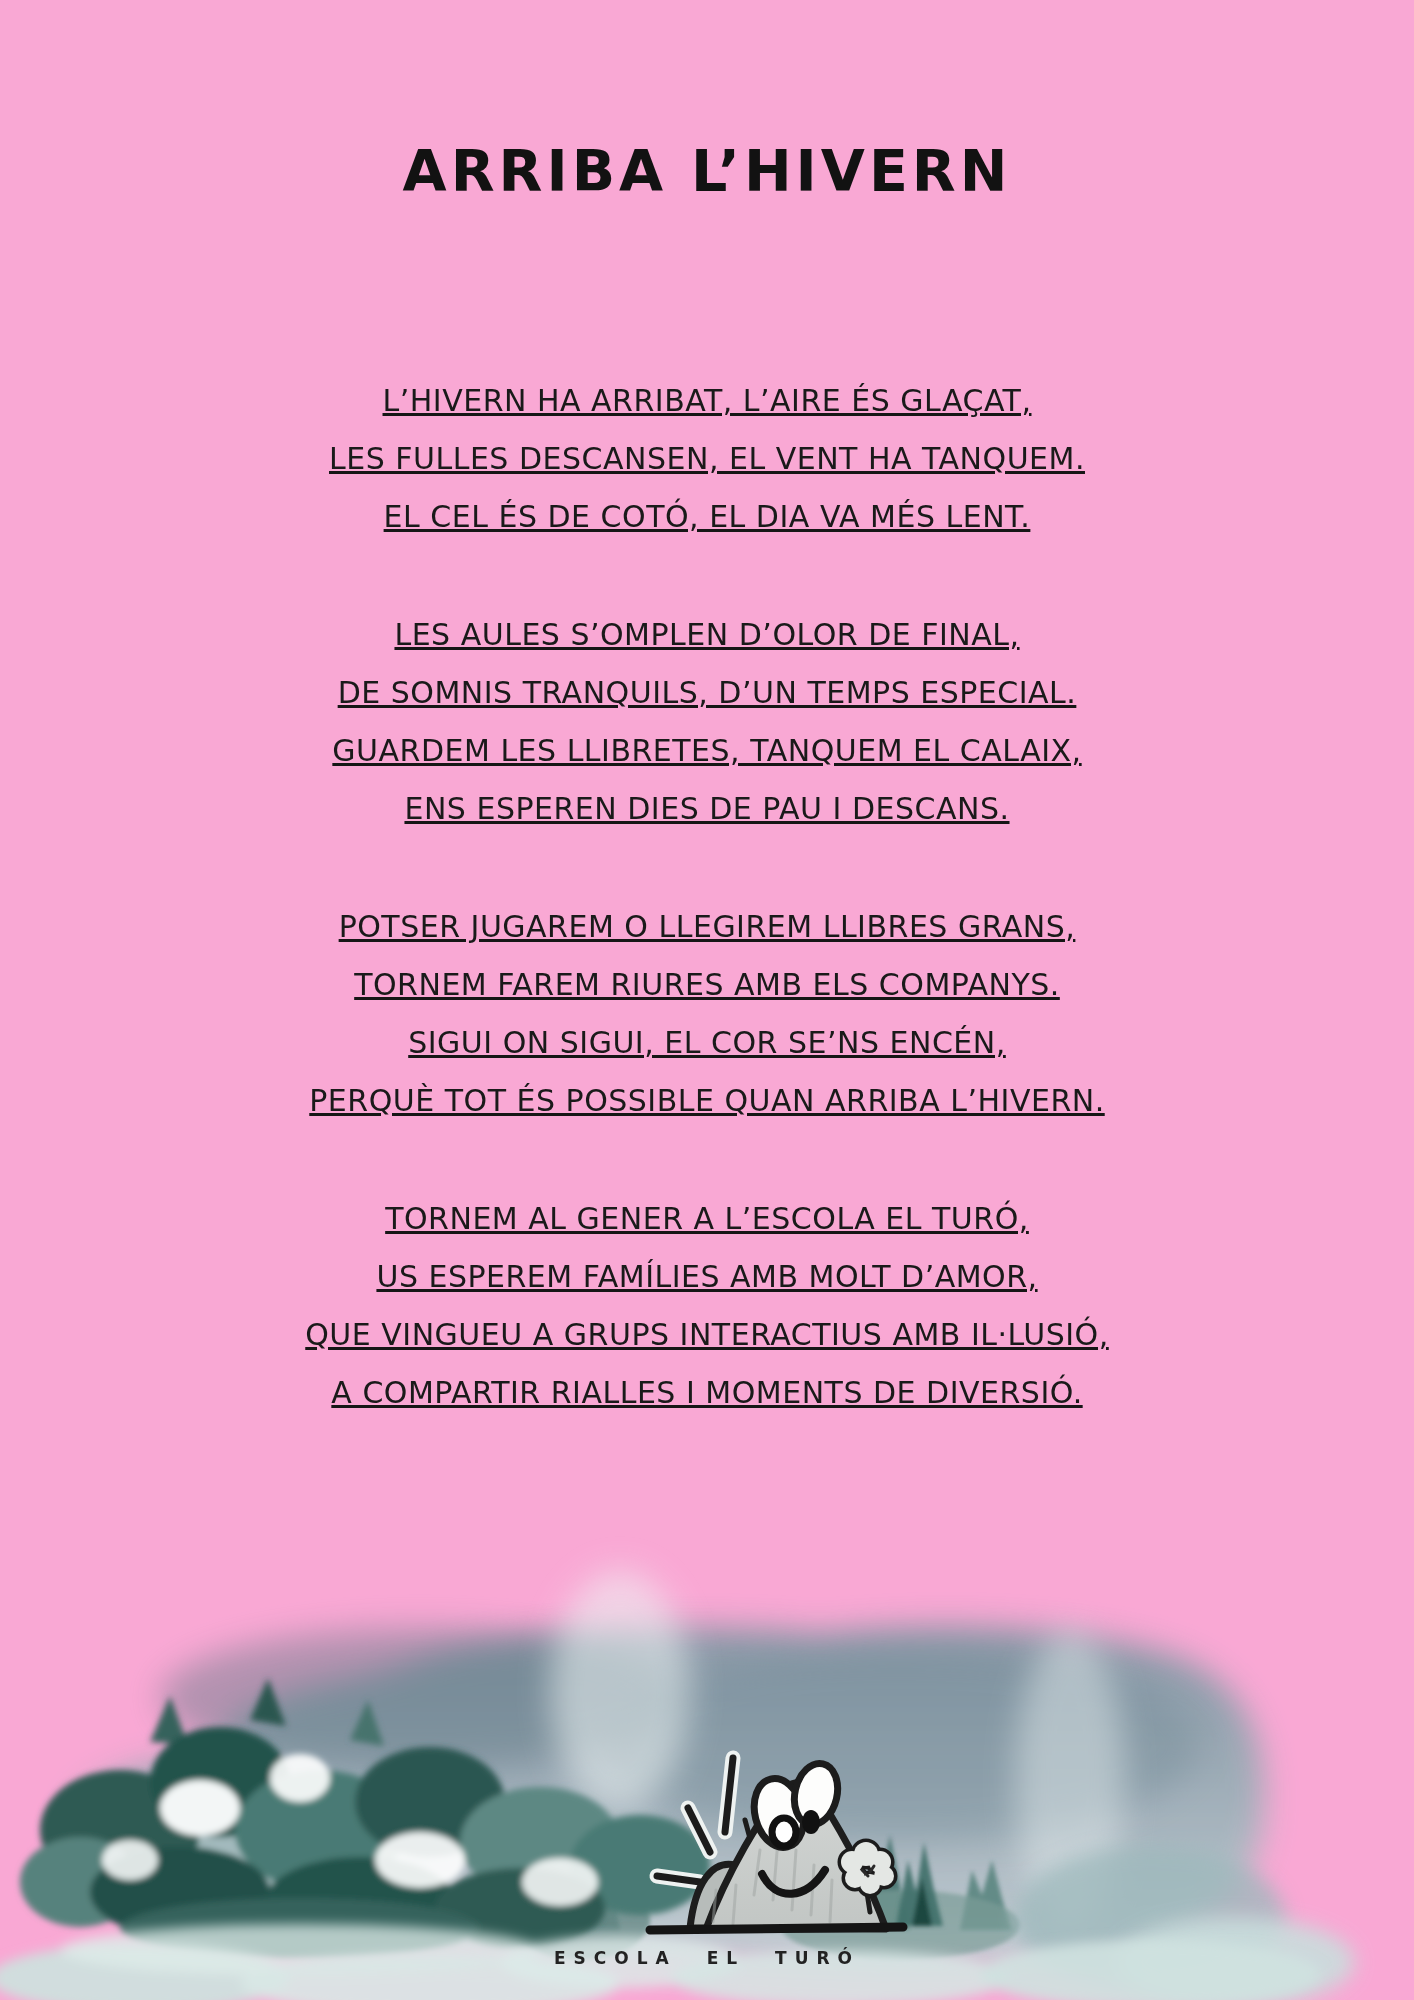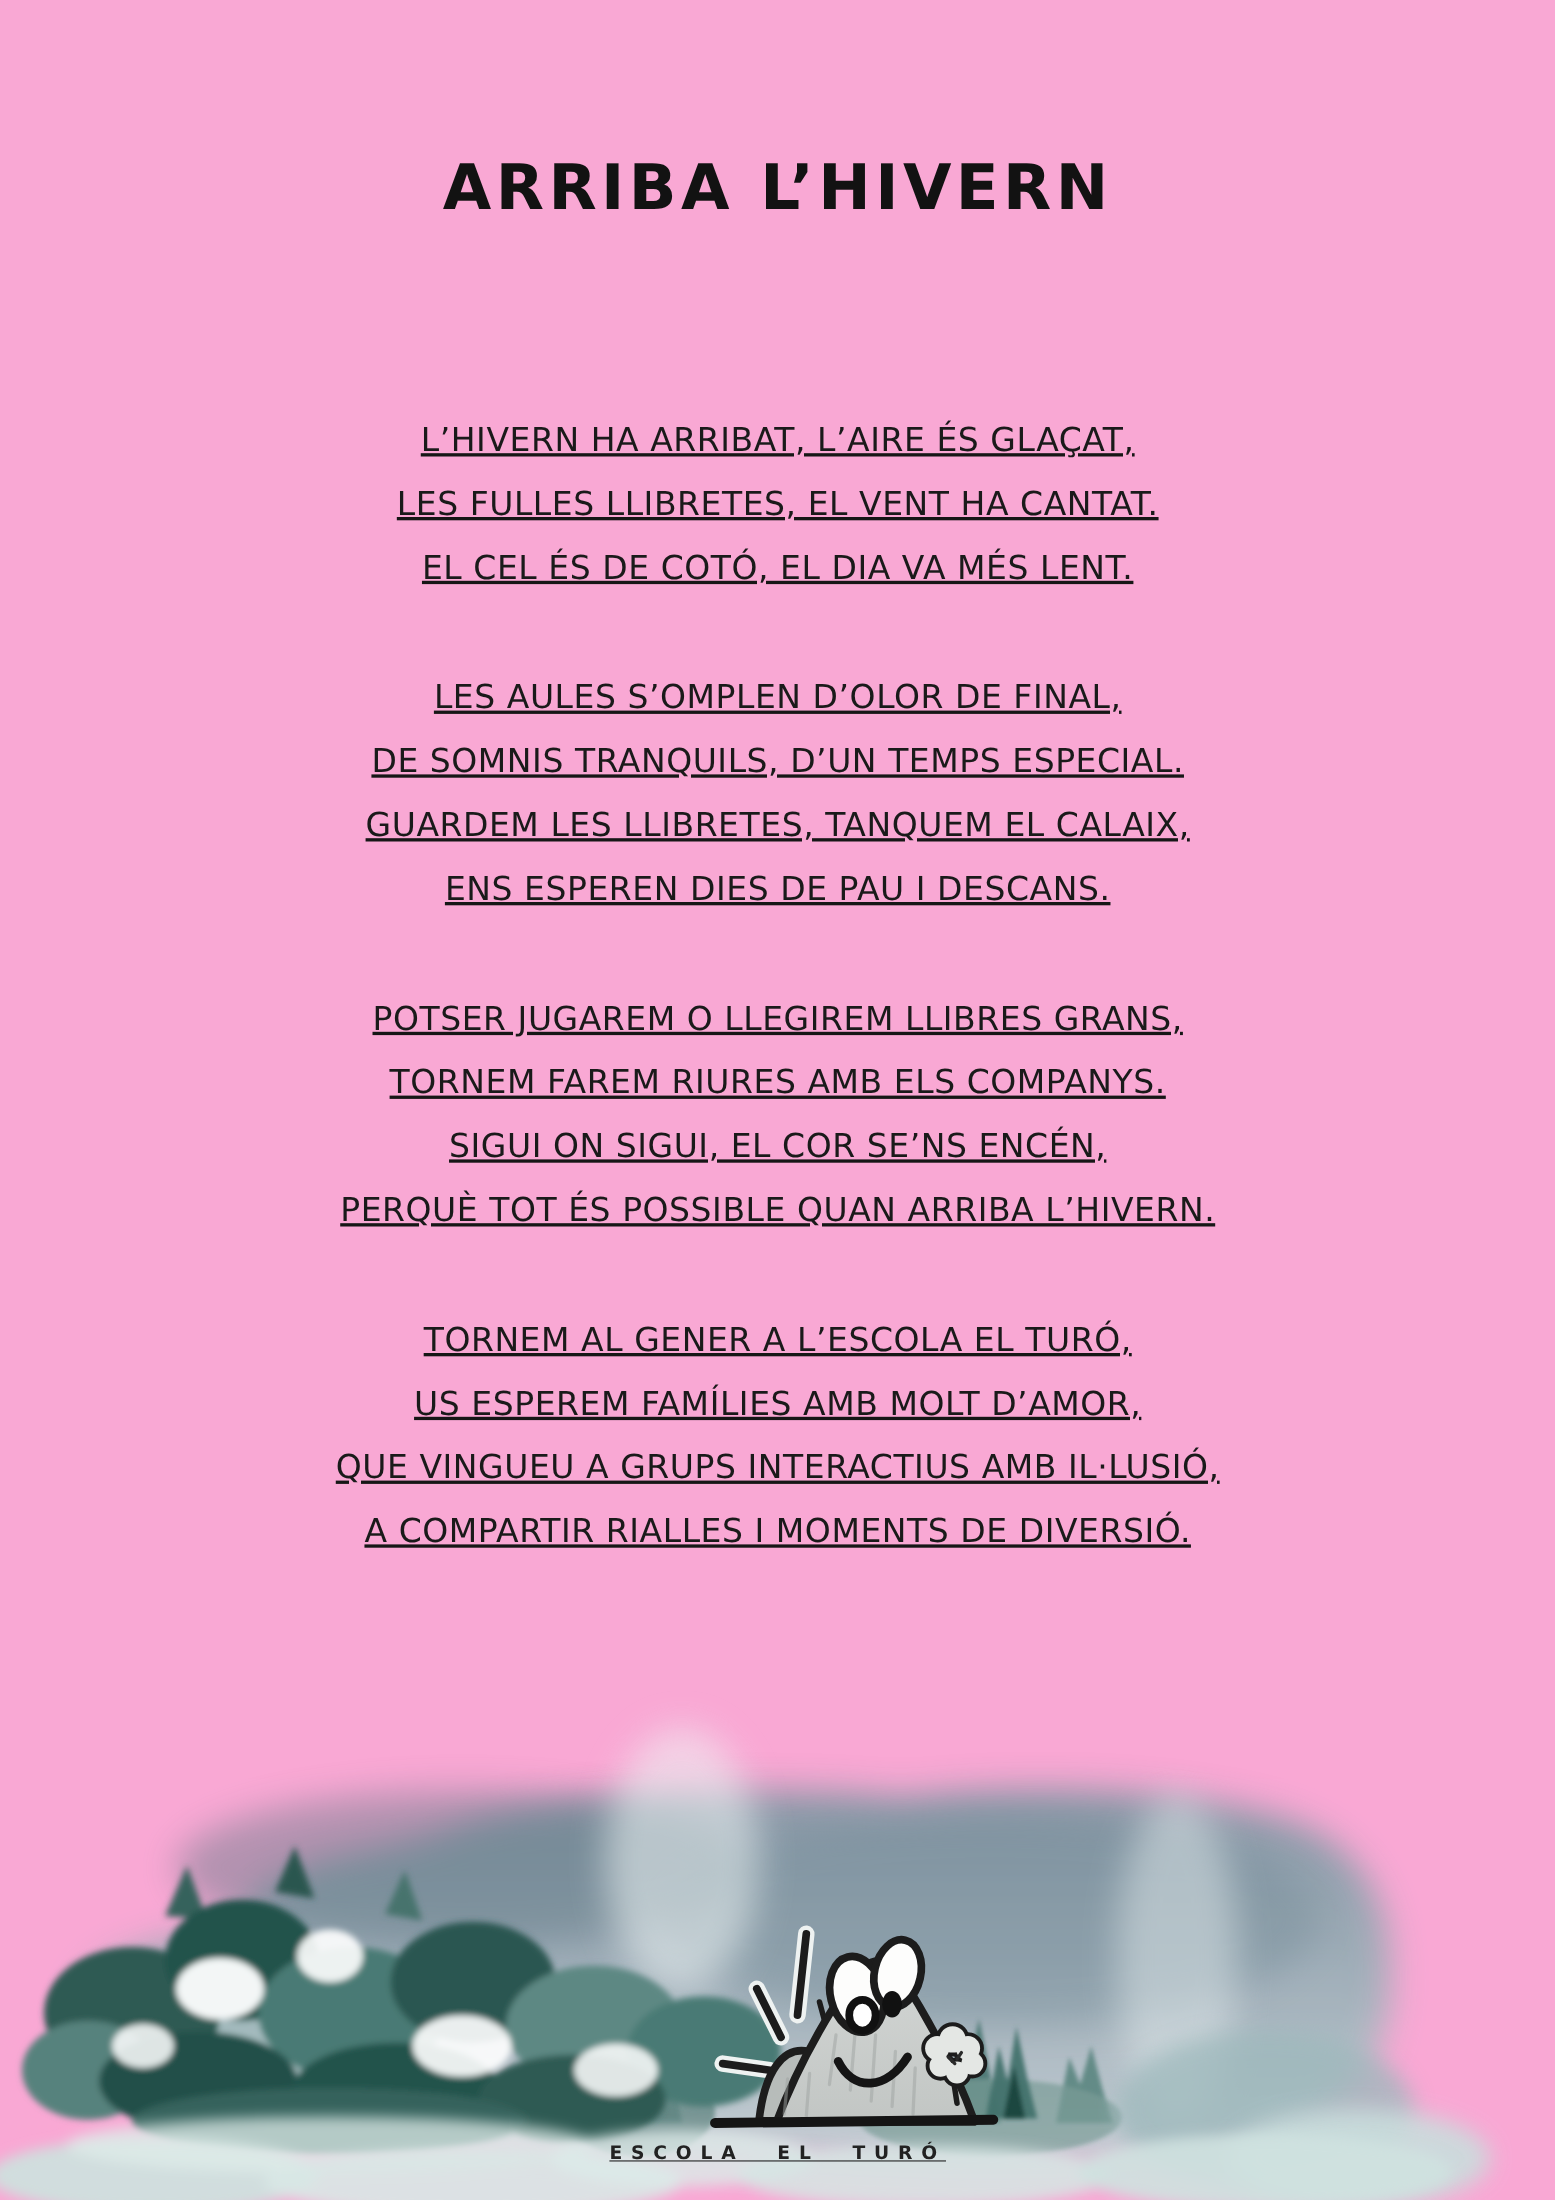--- a/index.html
+++ b/index.html
@@ -31,34 +31,33 @@
   .illustration{
     position:absolute;left:0;top:1530px;width:1414px;height:470px;
   }
   .illustration svg{display:block;}
   .logo-text{
     position:absolute;top:1948px;left:0;width:100%;
     text-align:center;
     font-size:17px;font-weight:700;
     letter-spacing:8px;word-spacing:16px;
     color:#222222;
-    text-decoration:underline;
   }
 </style>
 </head>
 <body>
 
 <div class="page">
 
   <h1 class="title">ARRIBA L’HIVERN</h1>
 
   <div class="poem">
     <div class="stanza">
       <div class="line">L’HIVERN HA ARRIBAT, L’AIRE ÉS GLAÇAT,</div>
-      <div class="line">LES FULLES LLIBRETES, EL VENT HA CANTAT.</div>
+      <div class="line">LES FULLES DESCANSEN, EL VENT HA TANQUEM.</div>
       <div class="line">EL CEL ÉS DE COTÓ, EL DIA VA MÉS LENT.</div>
     </div>
     <div class="stanza">
       <div class="line">LES AULES S’OMPLEN D’OLOR DE FINAL,</div>
       <div class="line">DE SOMNIS TRANQUILS, D’UN TEMPS ESPECIAL.</div>
       <div class="line">GUARDEM LES LLIBRETES, TANQUEM EL CALAIX,</div>
       <div class="line">ENS ESPEREN DIES DE PAU I DESCANS.</div>
     </div>
     <div class="stanza">
       <div class="line">POTSER JUGAREM O LLEGIREM LLIBRES GRANS,</div>

